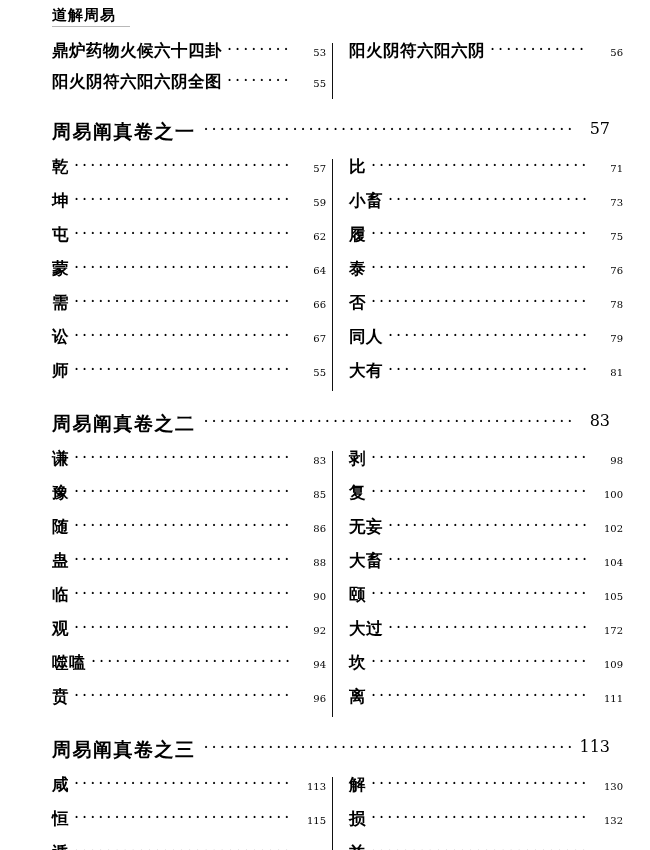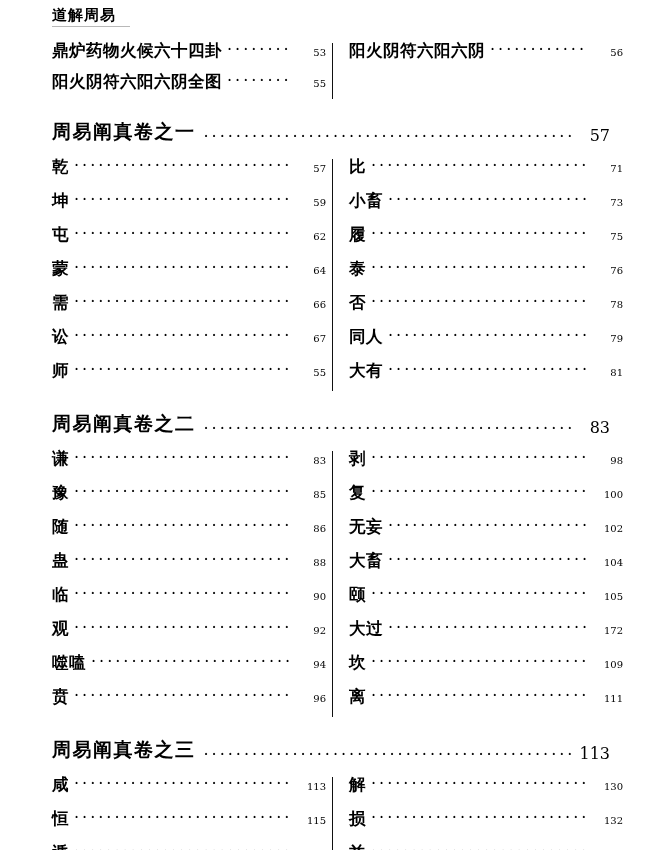--- a/index.html
+++ b/index.html
@@ -99,21 +99,21 @@
     text-align: right;
     white-space: nowrap;
   }
 
   
   .entry.compact { height: 31px; }
 
   
   .section-heading {
     display: flex;
-    align-items: flex-end;
+    align-items: flex-start;
     margin-top: 18px;
     margin-bottom: 10px;
     font-size: 19px;
   }
   .section-heading .title {
     font-weight: bold;
     letter-spacing: 1.5px;
     white-space: nowrap;
     font-family: "DejaVu Serif", "Liberation Serif", serif;
   }

